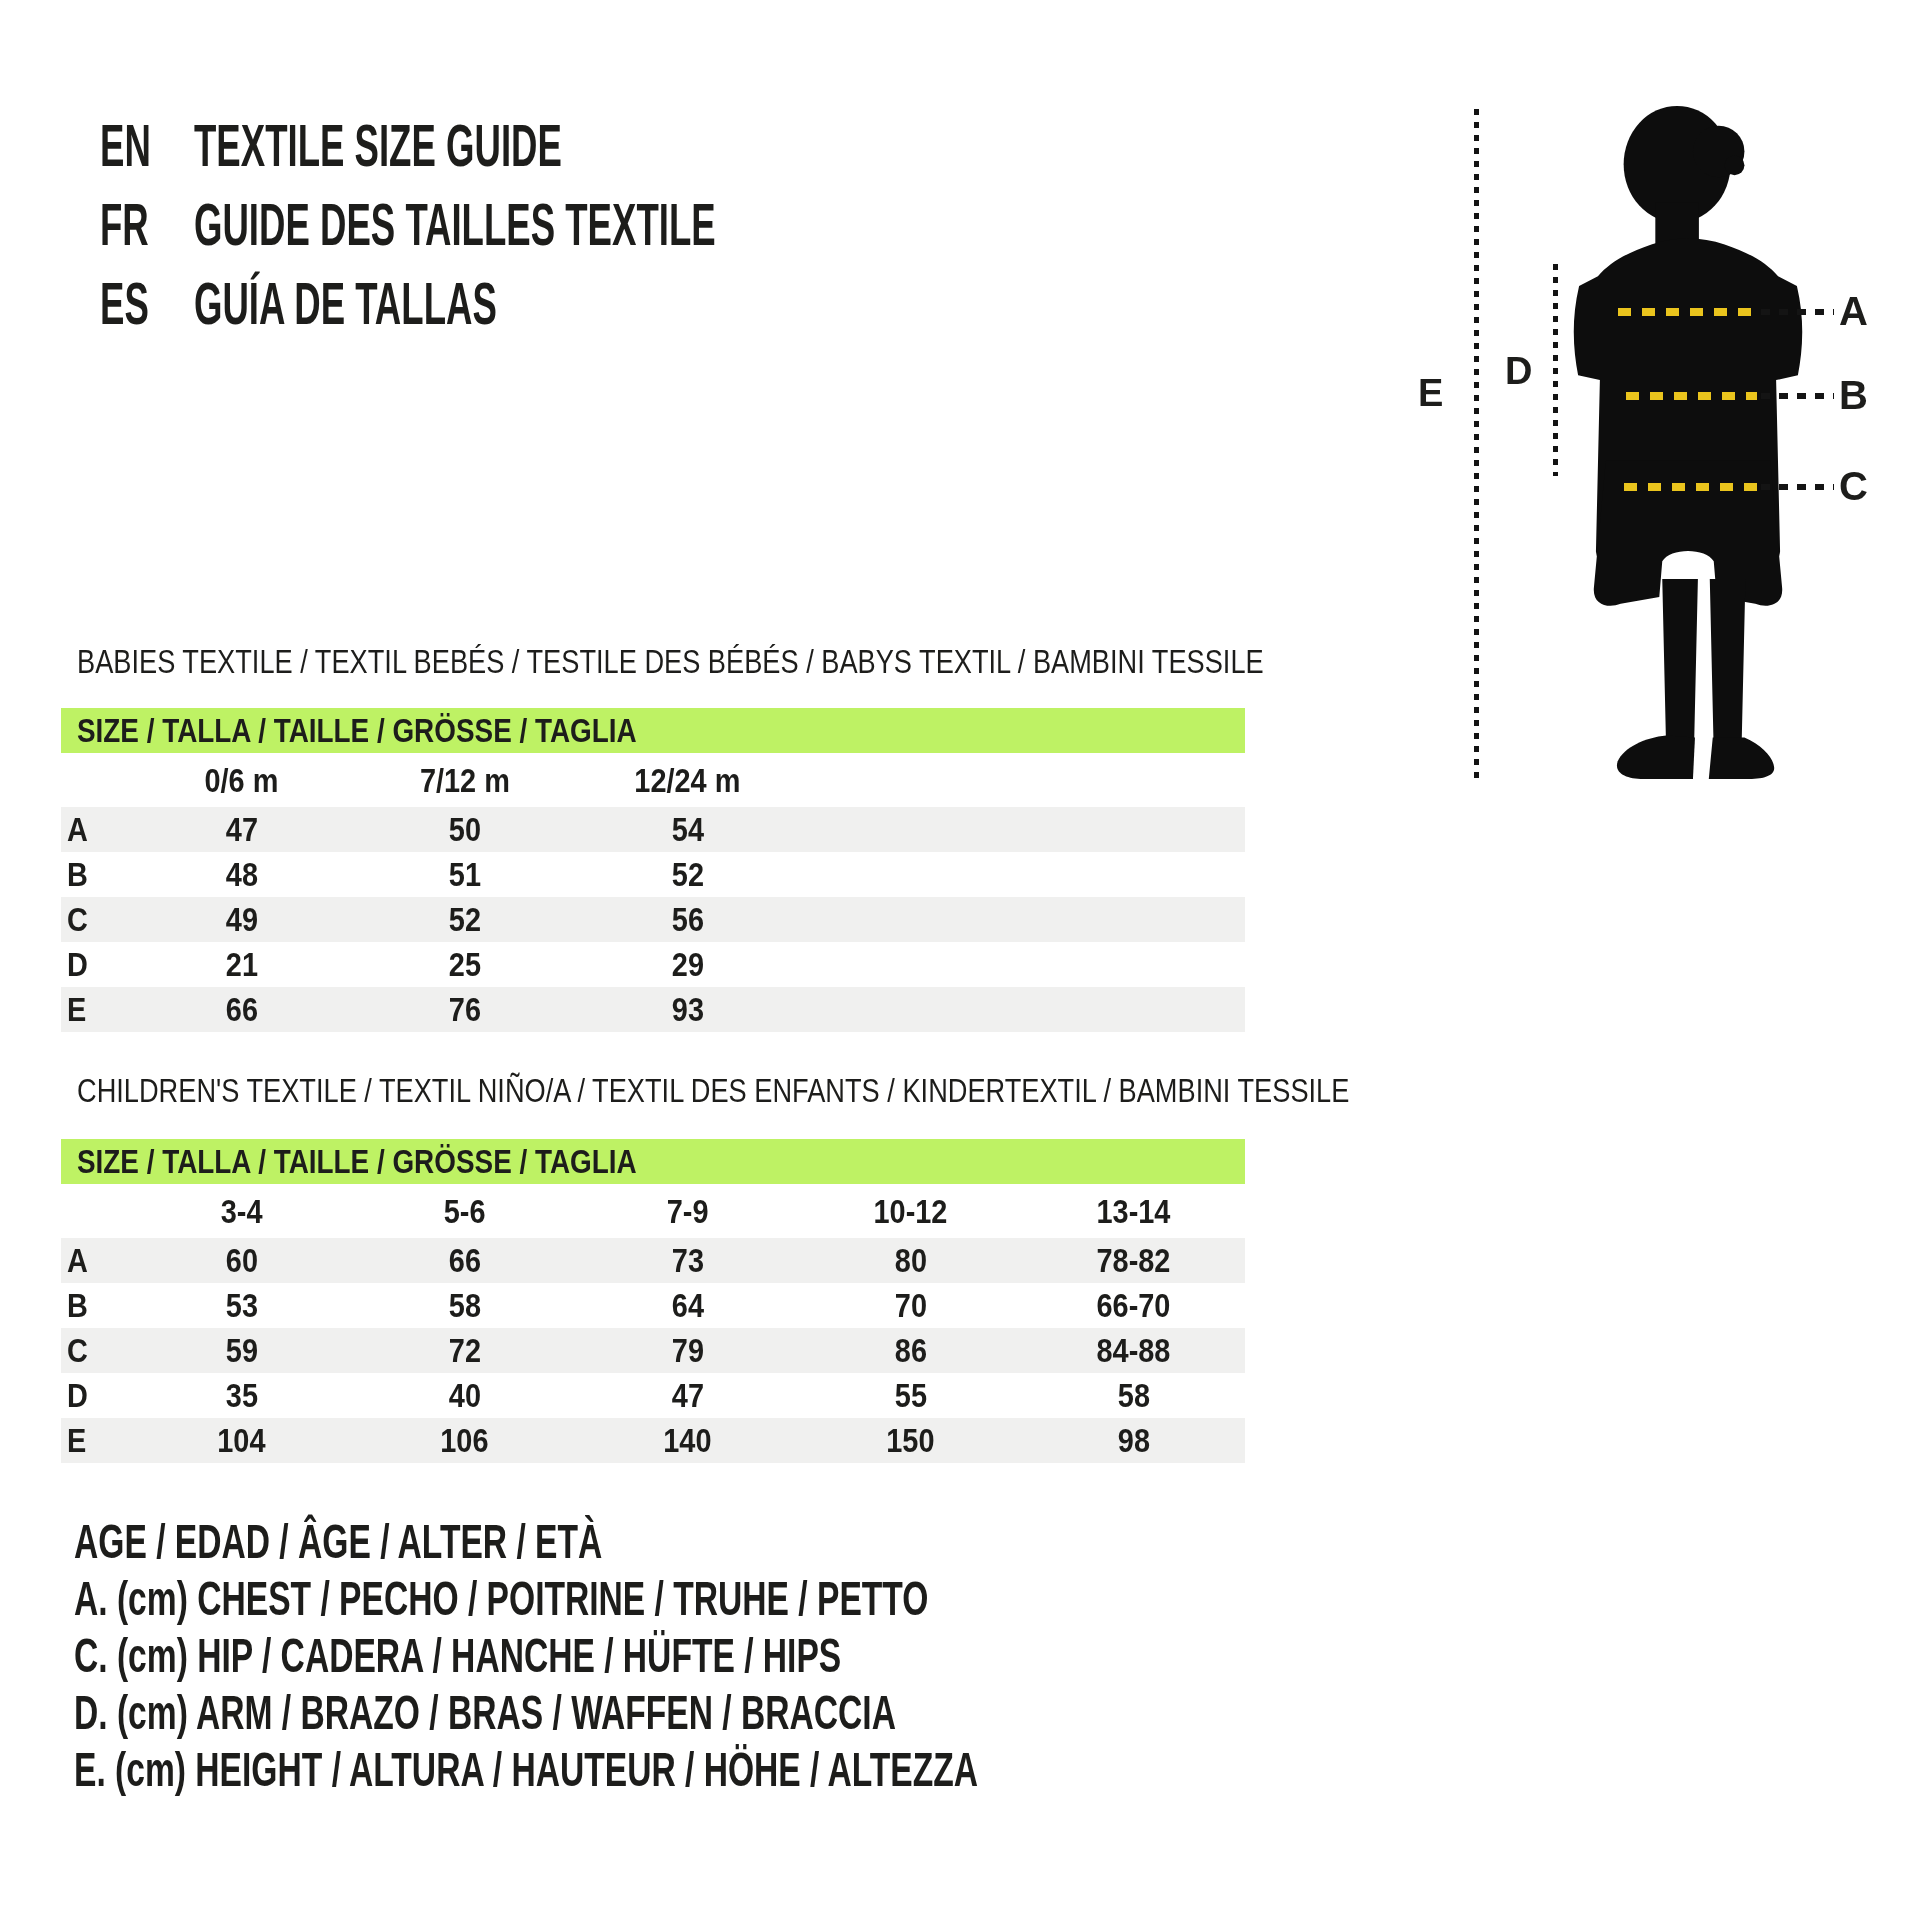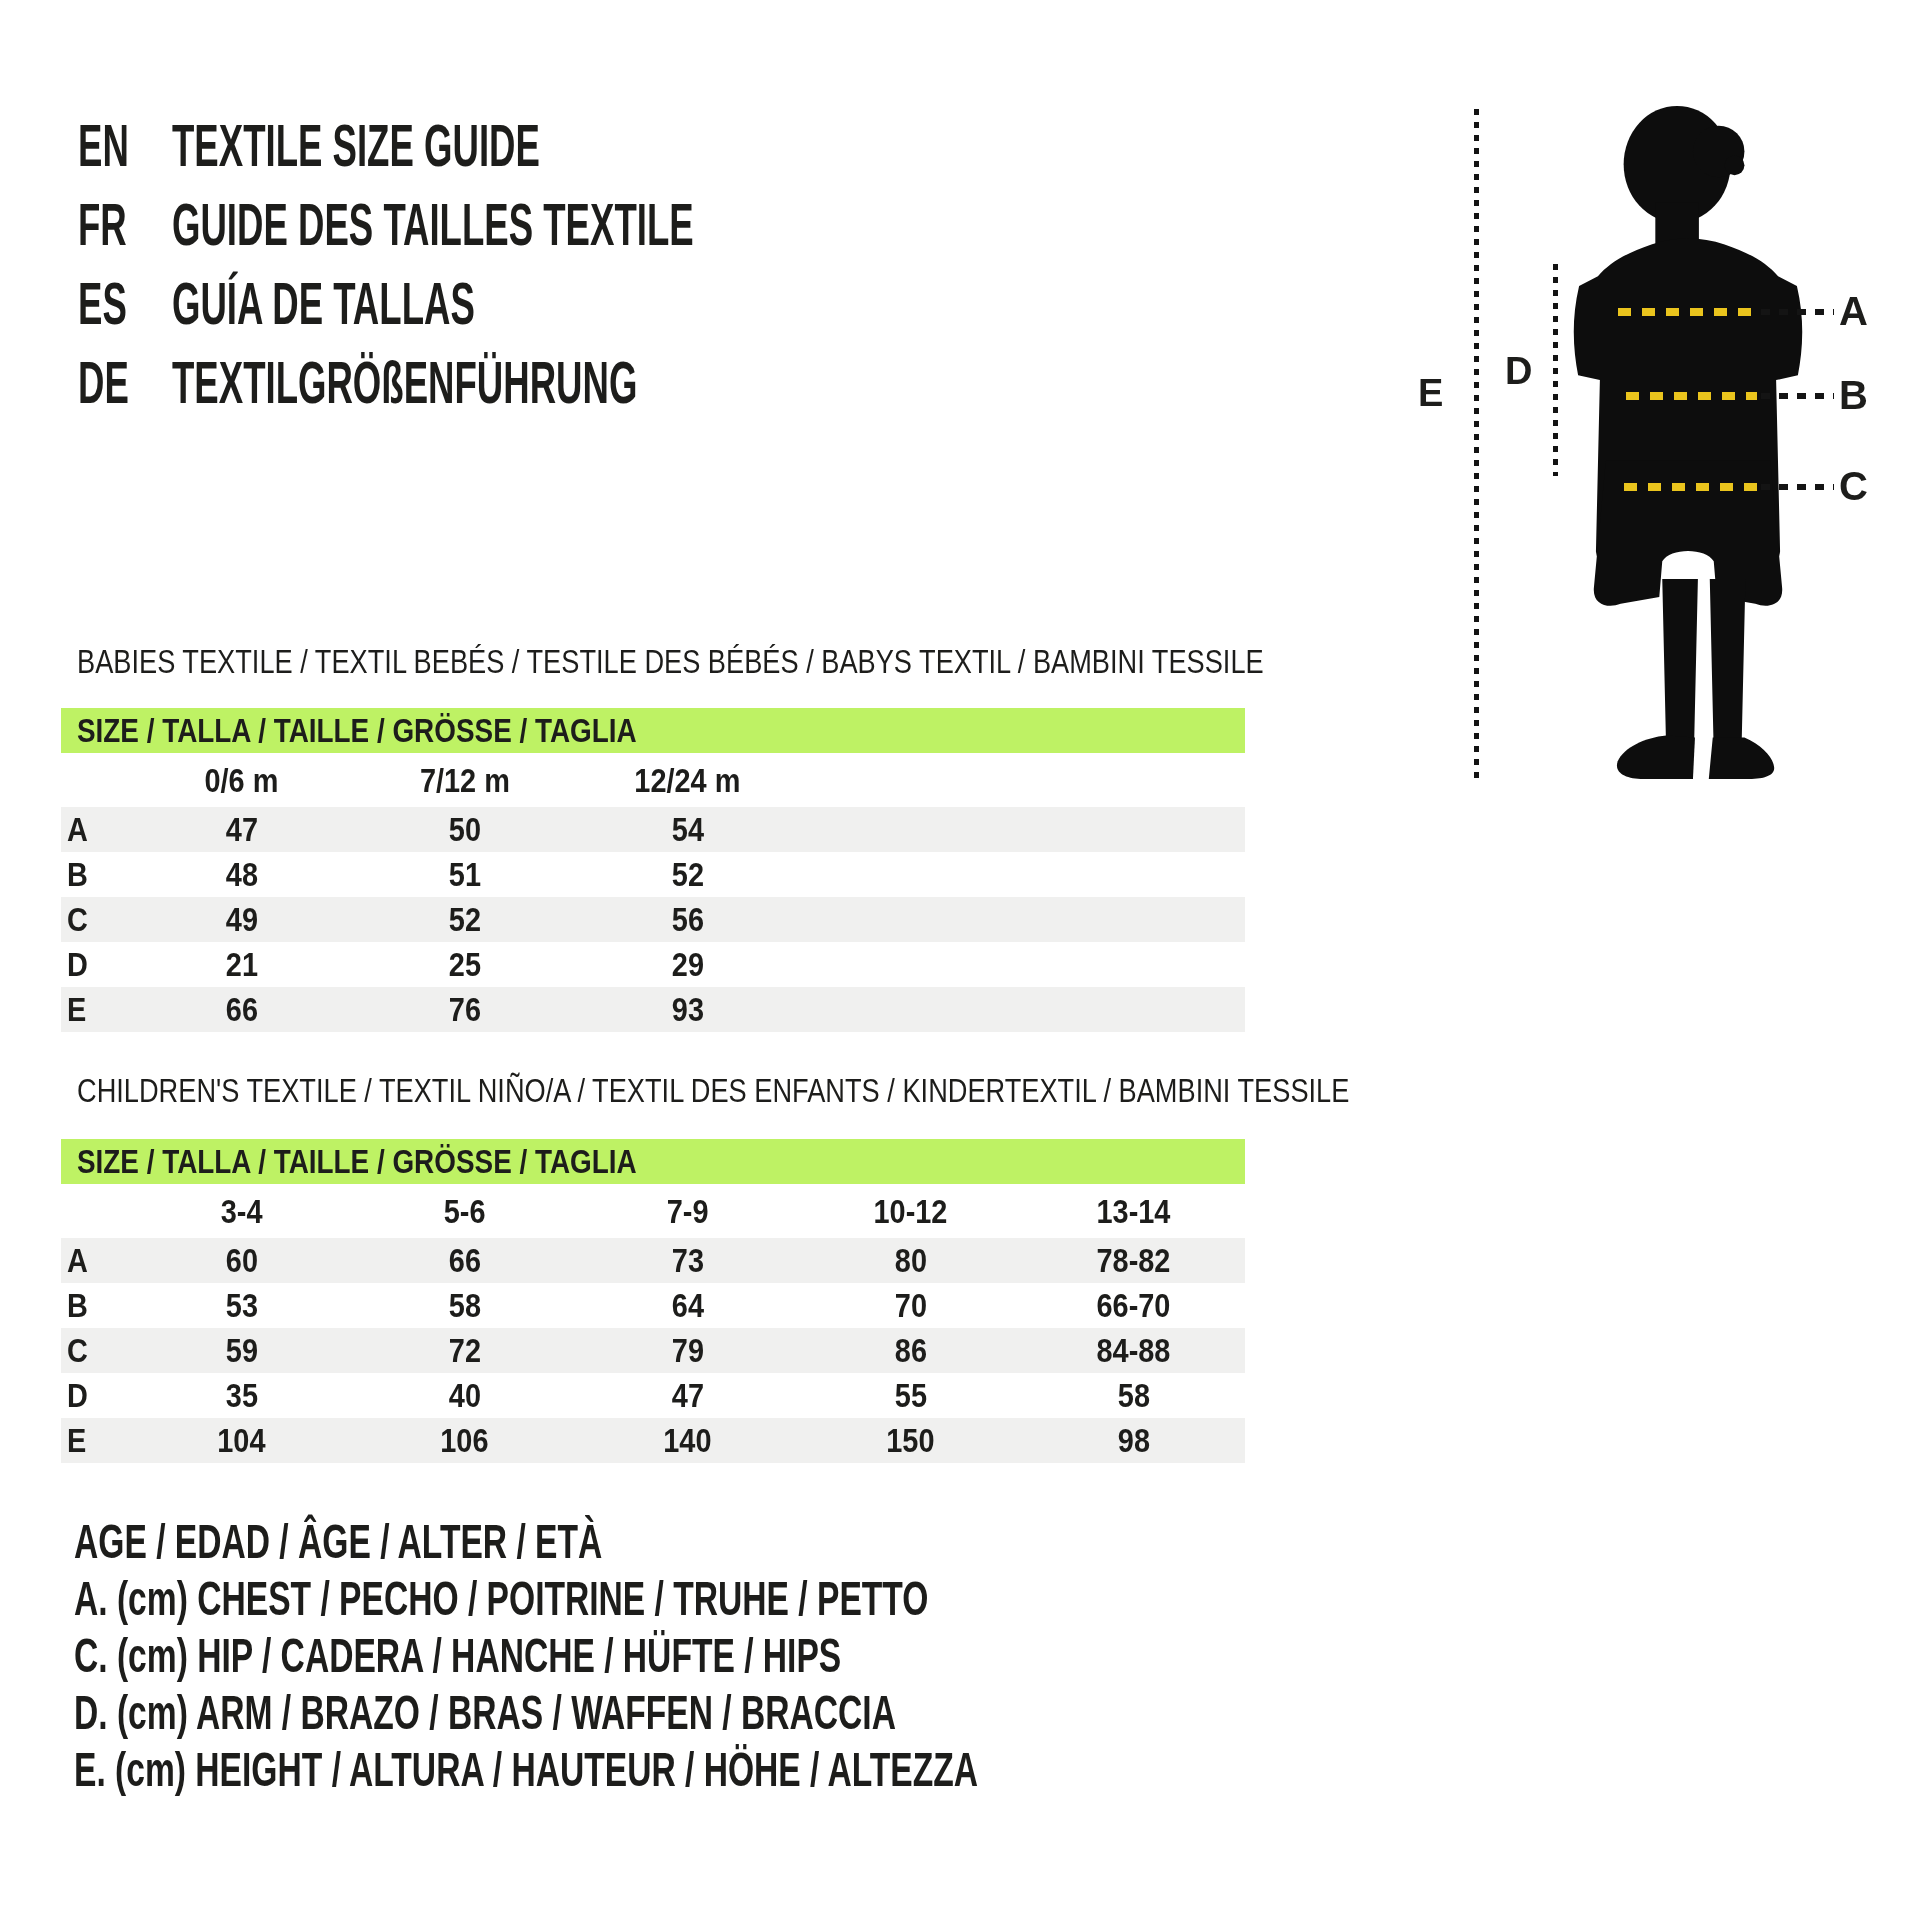--- a/index.html
+++ b/index.html
@@ -2,21 +2,21 @@
 <html><head>
 <meta charset="utf-8">
 <style>
   html,body{margin:0;padding:0;background:#ffffff;font-family:"Liberation Sans",sans-serif;}
   .page{position:relative;width:1927px;height:1927px;background:#fff;color:#1d1d1b;overflow:hidden;}
   .cx{display:inline-block;transform:scaleX(var(--sx,0.85));transform-origin:0 50%;white-space:nowrap;}
   .cxc{display:inline-block;transform:scaleX(var(--sx,0.85));transform-origin:50% 50%;white-space:nowrap;}
 
   
   .lang-list{position:absolute;left:78px;top:106px;font-size:59px;font-weight:700;}
-  .lang-row{display:grid;grid-template-columns:94px auto;height:79px;align-items:center;}
+  .lang-row{display:grid;grid-template-columns:94px auto;height:79px;align-items:center;margin-left:22px;}
 
   
   .section-title{position:absolute;left:77px;font-size:34px;font-weight:400;white-space:nowrap;}
 
   
   .size-table{position:absolute;left:61px;width:1184px;font-size:34px;font-weight:700;}
   .band{height:45px;background:#bef264;display:flex;align-items:center;padding-left:16px;box-sizing:border-box;}
   .trow{display:grid;grid-template-columns:69px repeat(5,223px);align-items:center;height:45px;}
   .hrow{height:54px;}
   .alt{background:#f0f0ef;}
@@ -45,24 +45,20 @@
       <span class="cx" style="--sx:0.62">EN</span>
       <span class="cx" style="--sx:0.62">TEXTILE SIZE GUIDE</span>
     </div>
     <div class="lang-row">
       <span class="cx" style="--sx:0.62">FR</span>
       <span class="cx" style="--sx:0.62">GUIDE DES TAILLES TEXTILE</span>
     </div>
     <div class="lang-row">
       <span class="cx" style="--sx:0.62">ES</span>
       <span class="cx" style="--sx:0.62">GUÍA DE TALLAS</span>
-    </div>
-    <div class="lang-row">
-      <span class="cx" style="--sx:0.62">DE</span>
-      <span class="cx" style="--sx:0.62">TEXTILGRÖßENFÜHRUNG</span>
     </div>
   </div>
 
   <div class="vdots" style="left:1474px;top:109px;height:671px;"></div>
   <div class="mlabel-sm" style="left:1418px;top:372px;">E</div>
   <div class="vdots" style="left:1553px;top:264px;height:212px;"></div>
   <div class="mlabel-sm" style="left:1505px;top:350px;">D</div>
 
   <svg class="fig-svg" viewBox="0 0 250 700" aria-hidden="true">
     <g fill="#0d0d0d">

